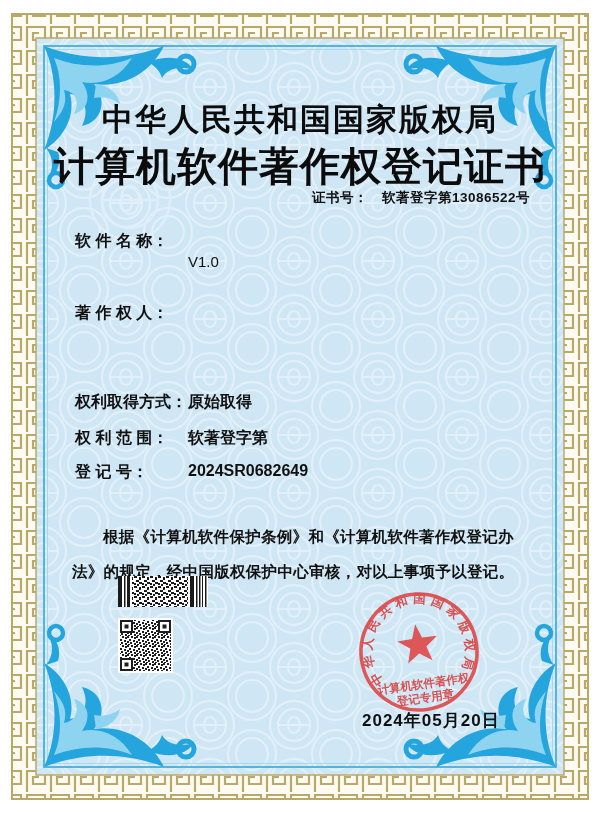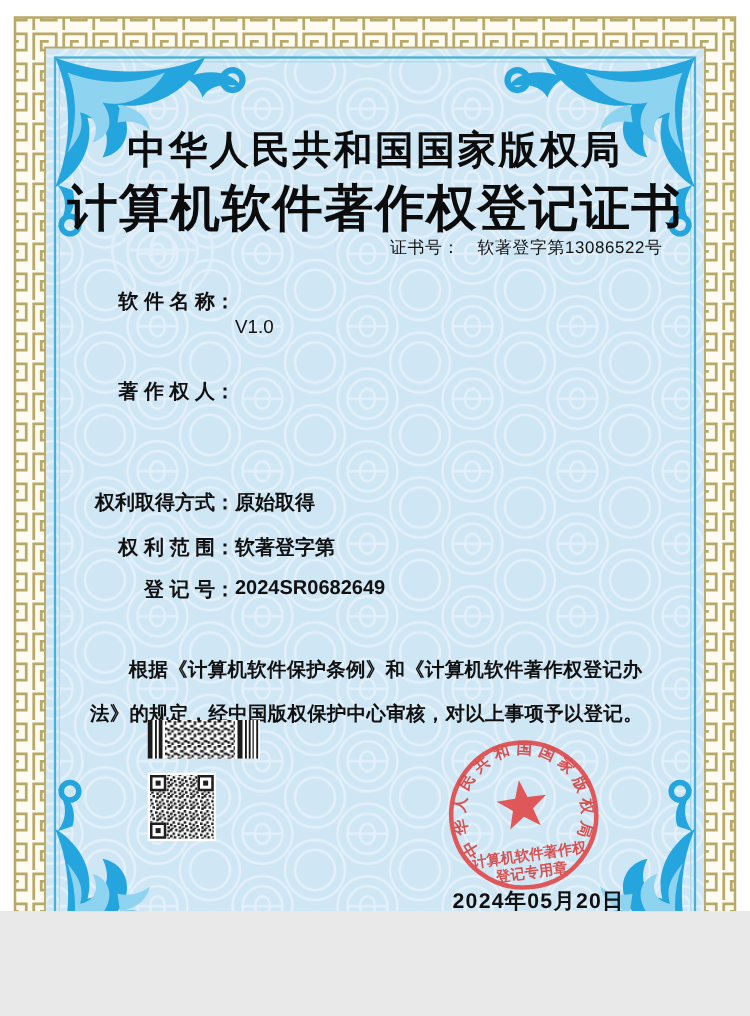--- a/index.html
+++ b/index.html
@@ -1,29 +1,29 @@
 <!DOCTYPE html>
 <html><head>
 <meta charset="utf-8">
 <style>
   html,body{margin:0;padding:0;background:#e9e9e9;}
   .certificate{
-    position:relative;width:600px;height:729px;background:#bef264;
+    position:relative;width:600px;height:813px;background:#bef264;
     overflow:hidden;margin:0 auto;
     font-family:"Liberation Sans","DejaVu Sans",sans-serif;
   }
   .bg{position:absolute;left:0;top:0;}
   .abs{position:absolute;color:#111;}
   .title{left:38px;right:38px;text-align:center;font-family:"Liberation Serif","DejaVu Serif",serif;
          font-weight:900;color:#0c0c0c;}
   .title1{top:99px;font-size:31px;letter-spacing:2px;}
   .title2{top:139px;font-size:40px;letter-spacing:1px;}
-  .certno{top:189px;right:70px;font-size:13.5px;font-weight:normal;letter-spacing:.5px;margin-left:48px;}
+  .certno{top:189px;right:70px;font-size:13.5px;font-weight:bold;letter-spacing:.5px;margin-left:48px;}
   .certno .gap{display:inline-block;width:14px;}
-  .row{left:75px;display:flex;font-size:16px;font-weight:bold;white-space:nowrap;text-align:right;}
+  .row{left:75px;display:flex;font-size:16px;font-weight:bold;white-space:nowrap;}
   .row .lab{width:113px;flex:0 0 113px;}
   .r1{top:231px}.rv{left:188px;top:253px;font-size:15px;font-weight:normal;}
   .r2{top:303px}.r3{top:392px}.r4{top:428px}.r5{top:462px}
   .statement{left:72px;width:468px;top:519px;font-size:15.5px;font-weight:bold;
              line-height:35px;text-indent:2em;letter-spacing:.3px;}
   .barcode{left:118px;top:576px;}
   .qrcode{left:118px;top:618px;}
   .sealwrap{left:352px;top:588px;}
   .date{left:362px;top:709px;font-size:17px;font-weight:bold;letter-spacing:1px;color:#101010;}
 </style>

